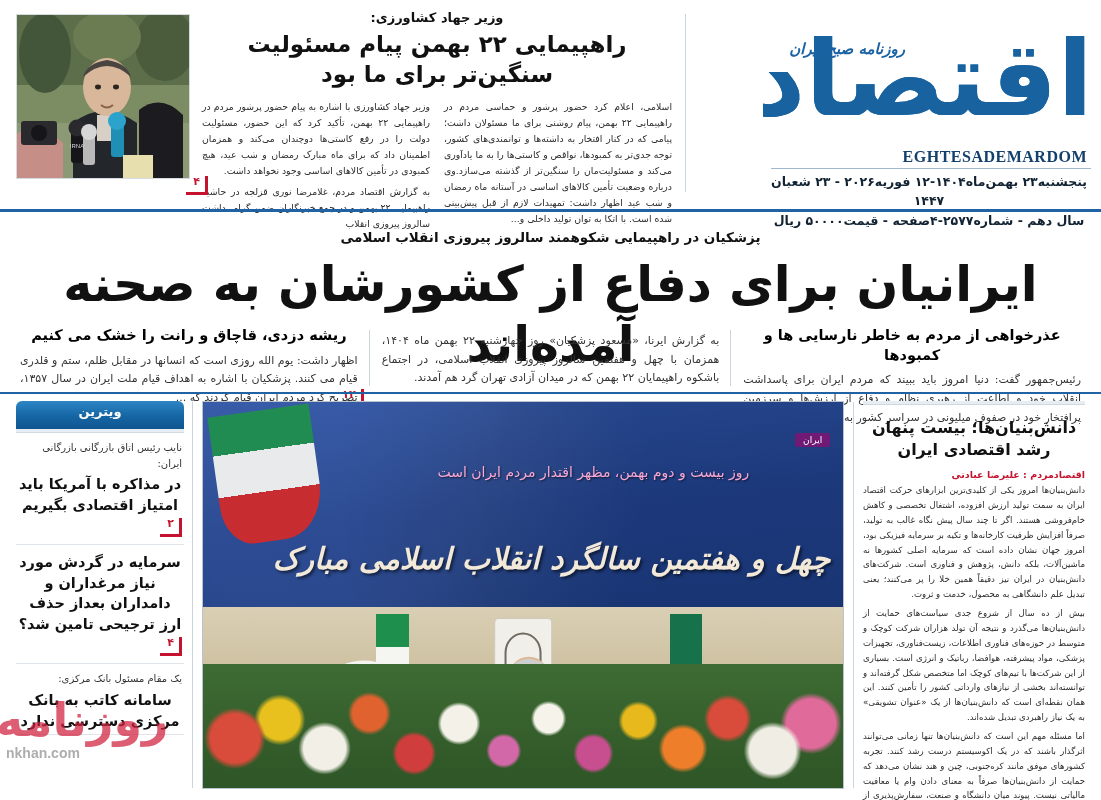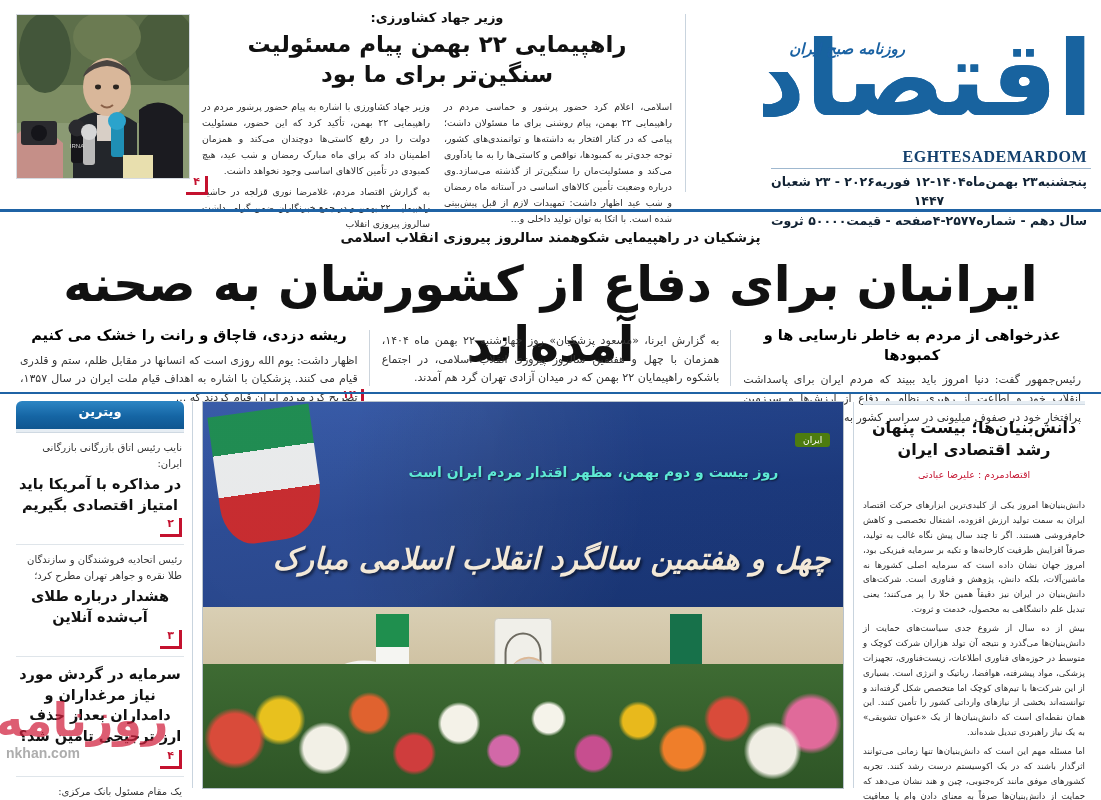--- a/index.html
+++ b/index.html
@@ -138,21 +138,21 @@
   .col-note{
     width:240px;flex:0 0 240px;padding:9px 8px 0 10px;position:relative;
   }
   .col-note:before{
     content:"";position:absolute;left:0;top:10px;width:1px;height:386px;background:#c9d4de;
   }
   .note-title{
     font-size:16px;font-weight:bold;text-align:center;color:#111;
     line-height:1.35;margin:12px 4px 9px 4px;
   }
-  .note-by{font-size:9.5px;font-weight:normal;color:#c4122f;text-align:center;margin-bottom:18px;}
+  .note-by{font-size:9.5px;font-weight:bold;color:#c4122f;text-align:right;margin-bottom:3px;}
   .note-body{font-size:8.6px;line-height:1.73;text-align:justify;color:#2b2b2b;}
   .note-body p{margin-bottom:4px;}
 
   
   .col-photo{
     flex:1;padding:9px 9px 0 9px;position:relative;
   }
   .photo-frame{
     width:100%;height:388px;border:1px solid #b9c3cc;position:relative;overflow:hidden;
     background:#1d3f86;
@@ -161,31 +161,31 @@
   
   .ph-banner{position:absolute;left:0;top:0;width:100%;height:53%;
     background:linear-gradient(175deg,#2a4fa0 0%,#1f3f8c 45%,#1b3madein 100%);
     background:linear-gradient(175deg,#2d52a3 0%,#20418d 50%,#1c3b82 100%);}
   .ph-banner-tex{position:absolute;inset:0;
     background:
       radial-gradient(circle at 20% 30%, rgba(255,255,255,.06) 0 30%, transparent 60%),
       radial-gradient(circle at 75% 60%, rgba(0,0,0,.12) 0 40%, transparent 70%);}
   .ph-line1{
     position:absolute;right:3%;top:16%;width:72%;text-align:center;
-    color:#5eead4;font-size:14px;font-weight:bold;
+    color:#f9a8d4;font-size:14px;font-weight:normal;
     text-shadow:1px 1px 2px rgba(0,0,0,.6);white-space:nowrap;
   }
   .ph-line2{
     position:absolute;right:2%;top:36%;width:86%;text-align:center;
     color:#f3e9d8;font-size:30px;font-weight:bold;font-style:italic;
     text-shadow:2px 2px 3px rgba(0,0,0,.55);white-space:nowrap;
     letter-spacing:-1px;
   }
   .ph-tag{
-    position:absolute;right:2%;top:8%;padding:2px 8px;background:#4d7c0f;
+    position:absolute;right:2%;top:8%;padding:2px 8px;background:#701a75;
     color:#fff;font-size:9px;border-radius:3px;
   }
   
   .ph-flagdrape{
     position:absolute;left:2%;top:2%;width:16%;height:34%;
     background:linear-gradient(180deg,#1f8f4e 0%,#1f8f4e 30%,#f2f2ef 30%,#f2f2ef 62%,#cf2b2b 62%,#cf2b2b 100%);
     border-radius:0 0 40% 30%;transform:rotate(-8deg);opacity:.95;
   }
   .ph-stage{
     position:absolute;left:0;top:53%;width:100%;height:47%;
@@ -262,21 +262,21 @@
     <div class="masthead">
       <div class="mast-logo">
         <div class="mast-bluebar"></div>
         <div class="mast-word">اقتصاد مردم</div>
       </div>
       <div class="mast-slogan">روزنامه صبح ایران</div>
       <div class="mast-latin">EGHTESADEMARDOM</div>
       <div class="mast-rule"></div>
       <div class="mast-date">
         <div>پنجشنبه۲۳ بهمن‌ماه۱۴۰۴-۱۲ فوریه۲۰۲۶ - ۲۳ شعبان ۱۴۴۷</div>
-        <div>سال دهم - شماره۲۵۷۷-۴صفحه - قیمت۵۰۰۰۰ ثروت</div>
+        <div>سال دهم - شماره۲۵۷۷-۴صفحه - قیمت۵۰۰۰۰ ریال</div>
       </div>
     </div>
 
     <div class="topstory">
       <div class="ts-right">
         <div class="ts-kicker">وزیر جهاد کشاورزی:</div>
         <div class="ts-head">راهپیمایی ۲۲ بهمن پیام مسئولیت سنگین‌تر برای ما بود</div>
         <div class="ts-cols">
           <div class="ts-col">
             <p>اسلامی، اعلام کرد حضور پرشور و حماسی مردم در راهپیمایی ۲۲ بهمن، پیام روشنی برای ما مسئولان داشت؛ پیامی که در کنار افتخار به داشته‌ها و توانمندی‌های کشور، توجه جدی‌تر به کمبودها، نواقص و کاستی‌ها را به ما یادآوری می‌کند و مسئولیت‌مان را سنگین‌تر از گذشته می‌سازد.وی درباره وضعیت تأمین کالاهای اساسی در آستانه ماه رمضان و شب عید اظهار داشت: تمهیدات لازم از قبل پیش‌بینی شده است. با اتکا به توان تولید داخلی و...</p>
@@ -424,27 +424,20 @@
       <div class="sechead-under"></div>
 
       <div class="vt-item">
         <div class="vt-kicker">نایب رئیس اتاق بازرگانی بازرگانی ایران:</div>
         <div class="vt-title">در مذاکره با آمریکا باید امتیاز اقتصادی بگیریم</div>
         <div class="vt-badge">
           <span class="pbadge"><span>۲</span></span>
         </div>
       </div>
 
-      <div class="vt-item">
-        <div class="vt-kicker">رئیس اتحادیه فروشندگان و سازندگان طلا نقره و جواهر تهران مطرح کرد؛</div>
-        <div class="vt-title">هشدار درباره طلای آب‌شده آنلاین</div>
-        <div class="vt-badge">
-          <span class="pbadge"><span>۳</span></span>
-        </div>
-      </div>
 
       <div class="vt-item">
         <div class="vt-title">سرمایه در گردش مورد نیاز مرغداران و دامداران بعداز حذف ارز ترجیحی تامین شد؟</div>
         <div class="vt-badge">
           <span class="pbadge"><span>۴</span></span>
         </div>
       </div>
 
       <div class="vt-item">
         <div class="vt-kicker">یک مقام مسئول بانک مرکزی:</div>

